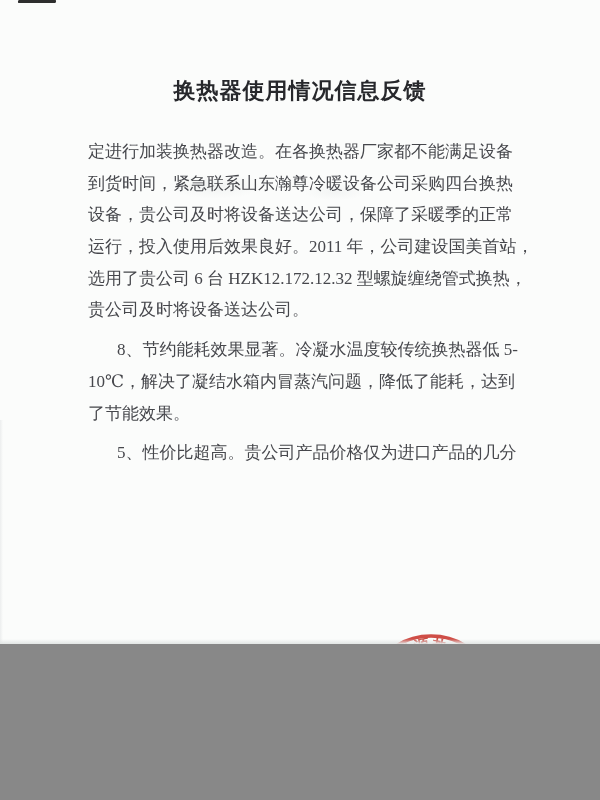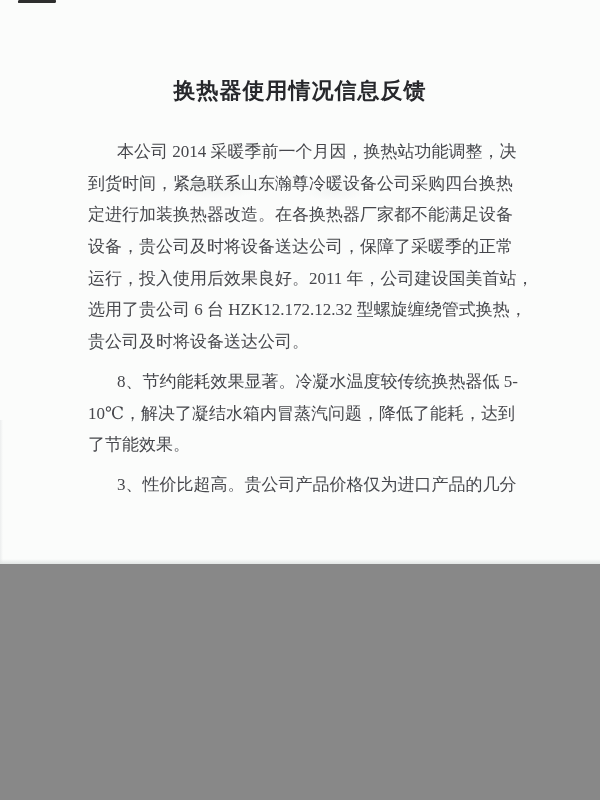--- a/index.html
+++ b/index.html
@@ -1,18 +1,18 @@
 <!DOCTYPE html>
 <html><head>
 <meta charset="utf-8">
 <style>
   html,body{margin:0;padding:0;background:#888;}
   .page{
     position:relative;
-    width:600px;height:564px;
+    width:600px;height:644px;
     margin:0 auto;
     overflow:hidden;
     background:
       radial-gradient(70px 18px at 215px 186px, rgba(185,192,192,.14), transparent 70%),
       radial-gradient(45px 12px at 335px 192px, rgba(185,192,192,.12), transparent 70%),
       radial-gradient(60px 14px at 120px 758px, rgba(190,198,198,.18), transparent 70%),
       #fbfcfb;
     font-family:"Liberation Serif","DejaVu Serif",serif;
   }
   .scan-mark-top{
@@ -74,35 +74,34 @@
 <body>
 
 <div class="page">
 
   <div class="scan-mark-top"></div>
 
   <h1 class="title">换热器使用情况信息反馈</h1>
 
   <div class="body">
       <div class="para">
-        <div class="line indent">本公司 2014 采暖季前一个月因，换热站功能调整，决</div>
+        <div class="line">定进行加装换热器改造。在各换热器厂家都不能满足设备</div>
         <div class="line">到货时间，紧急联系山东瀚尊冷暖设备公司采购四台换热</div>
-        <div class="line">定进行加装换热器改造。在各换热器厂家都不能满足设备</div>
         <div class="line">设备，贵公司及时将设备送达公司，保障了采暖季的正常</div>
         <div class="line">运行，投入使用后效果良好。2011 年，公司建设国美首站，</div>
         <div class="line">选用了贵公司 6 台 HZK12.172.12.32 型螺旋缠绕管式换热，</div>
         <div class="line">贵公司及时将设备送达公司。</div>
       </div>
       <div class="para">
         <div class="line indent">8、节约能耗效果显著。冷凝水温度较传统换热器低 5-</div>
         <div class="line">10℃，解决了凝结水箱内冒蒸汽问题，降低了能耗，达到</div>
         <div class="line">了节能效果。</div>
       </div>
       <div class="para">
-        <div class="line indent">3、性价比超高。贵公司产品价格仅为进口产品的几分</div>
+        <div class="line indent">5、性价比超高。贵公司产品价格仅为进口产品的几分</div>
       </div>
     </div>
 
   <div class="sig-company">青岛开源东部热力公司</div>
   <div class="sig-date">2017 年 11 月 3 日</div>
 
   <svg class="stamp" width="134" height="128" viewBox="0 0 134 128">
     <ellipse class="ring" cx="67" cy="63" rx="62.5" ry="60"></ellipse>
     <defs>
       <path id="ringPath" d="M 29.3 89.4 A 46 46 0 1 1 104.7 89.4"></path>

